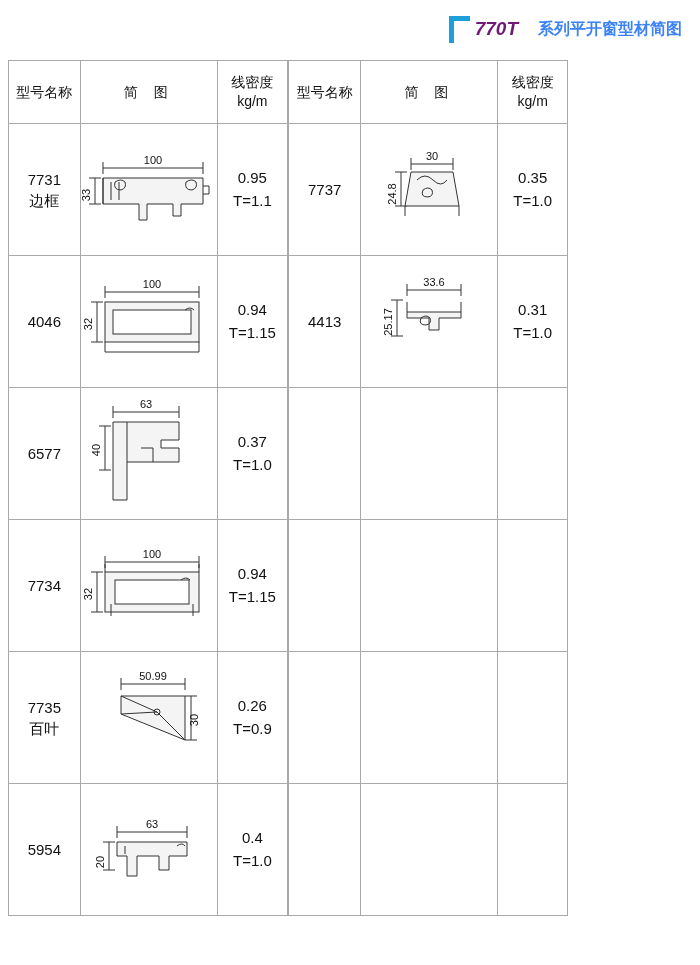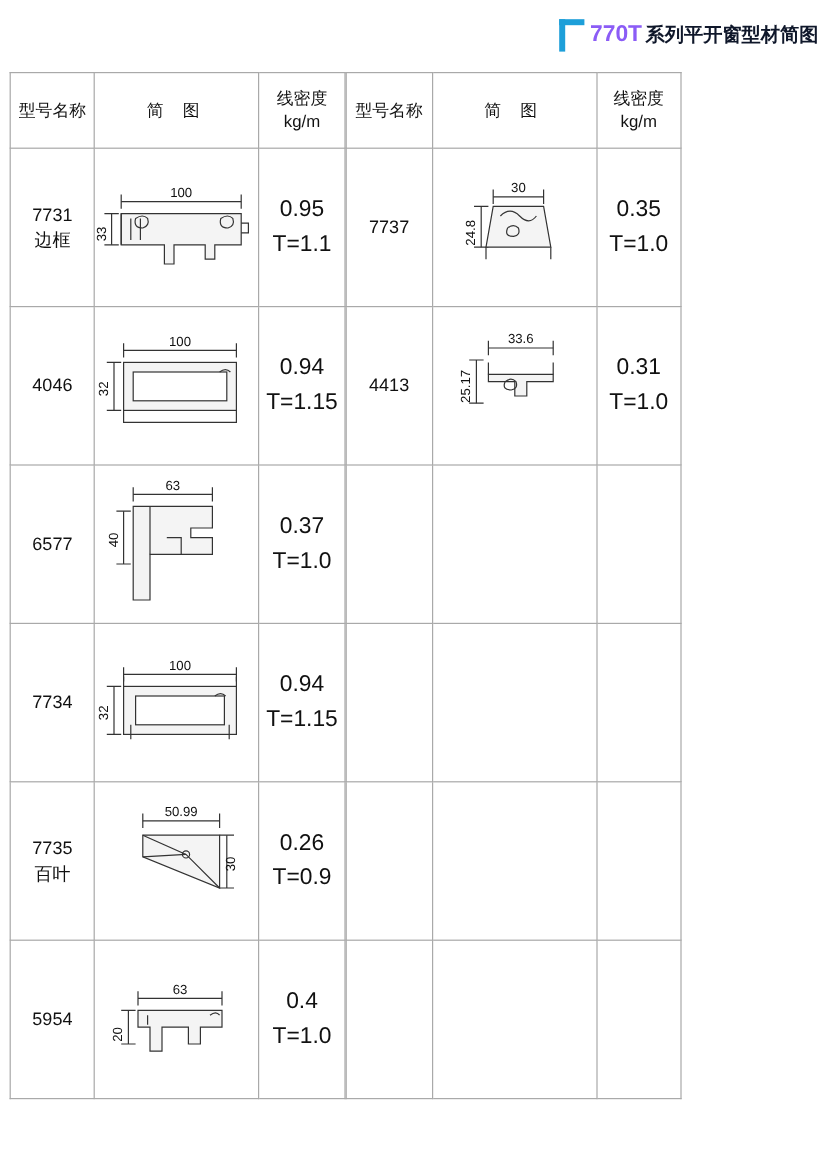--- a/index.html
+++ b/index.html
@@ -30,28 +30,29 @@
     height: 22px;
     border-left: 5px solid #1d9fd9;
     border-top: 5px solid #1d9fd9;
     margin-right: 5px;
     align-self: flex-start;
     margin-top: 2px;
   }
   .header-code {
     font-size: 19px;
     font-weight: bold;
-    color: #8b5cf6;
+    font-style: italic;
+    color: #701a75;
     letter-spacing: 0px;
-    margin-right: 3px;
+    margin-right: 20px;
   }
   .header-title {
     font-size: 16px;
     font-weight: bold;
-    color: #0f172a;
+    color: #3b82f6;
     letter-spacing: 0px;
     font-family: Liberation Serif, serif;
   }
 
   
   .tables {
     position: absolute;
     top: 60px;
     left: 0;
     width: 576px;
@@ -86,21 +87,21 @@
 
   .body-row td {
     height: 131px;
   }
   .cell-name {
     font-size: 15px;
     line-height: 1.4;
   }
   .cell-name .sub { display: block; }
   .cell-dens {
-    font-size: 19px;
+    font-size: 15px;
     line-height: 1.5;
   }
   .cell-dens .t { display: block; }
   .cell-fig {
     position: relative;
   }
   .fig-wrap {
     position: relative;
     width: 136px;
     height: 131px;

